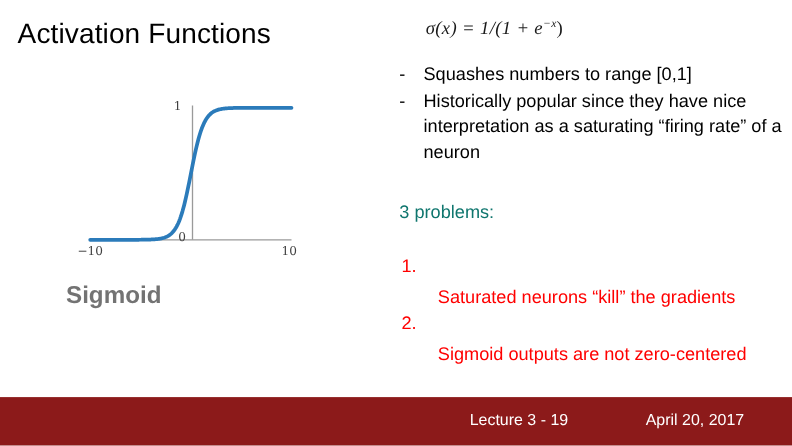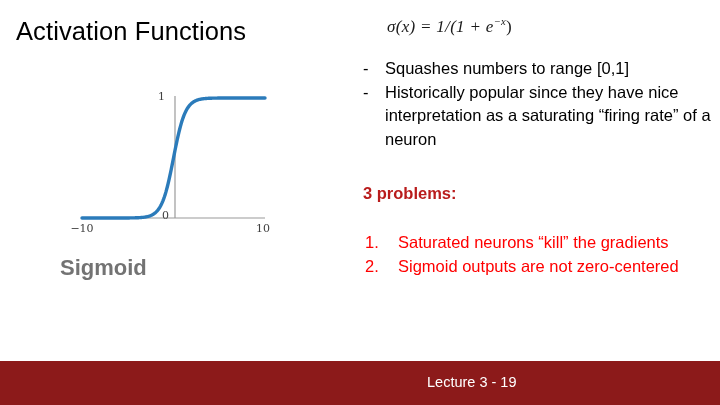--- a/index.html
+++ b/index.html
@@ -76,43 +76,42 @@
     flex: 1 1 auto;
   }
 
   
   #problems-heading {
     position: absolute;
     left: 363px;
     top: 182px;
     font-size: 16.5px;
     line-height: 23.5px;
-    color: #b91c1c;
-    font-weight: bold;
+    color: #0f766e;
   }
 
   
   #problems-list {
     position: absolute;
     left: 365px;
     top: 231px;
     width: 330px;
     color: #ff0000;
   }
   .num-row {
     display: flex;
     align-items: flex-start;
     font-size: 16.5px;
     line-height: 23.5px;
   }
   .num-marker {
     width: 33px;
     flex: 0 0 33px;
   }
-  .num-text { flex: 1 1 auto; }
+  .num-text { flex: 1 1 auto; margin-top: 28px; }
 
   
   #sigmoid-figure {
     position: absolute;
     left: 60px;
     top: 78px;
     width: 220px;
     height: 160px;
   }
   #sigmoid-plot { display: block; }
@@ -211,15 +210,16 @@
       <text class="axis-label" id="ytick-1" x="105" y="22" text-anchor="end">1</text>
       <text class="axis-label" id="ytick-0" x="109" y="141" text-anchor="end">0</text>
       <text class="axis-label" id="xtick-min" x="22" y="154" text-anchor="middle">−10</text>
       <text class="axis-label" id="xtick-max" x="203" y="154" text-anchor="middle">10</text>
     </svg>
   </div>
   <div id="figure-caption">Sigmoid</div>
 
   <div id="footer-bar">
     <span id="footer-lecture">Lecture 3 - 19</span>
+    <span id="footer-date">April 20, 2017</span>
   </div>
 
 </div>
 
 </body></html>

